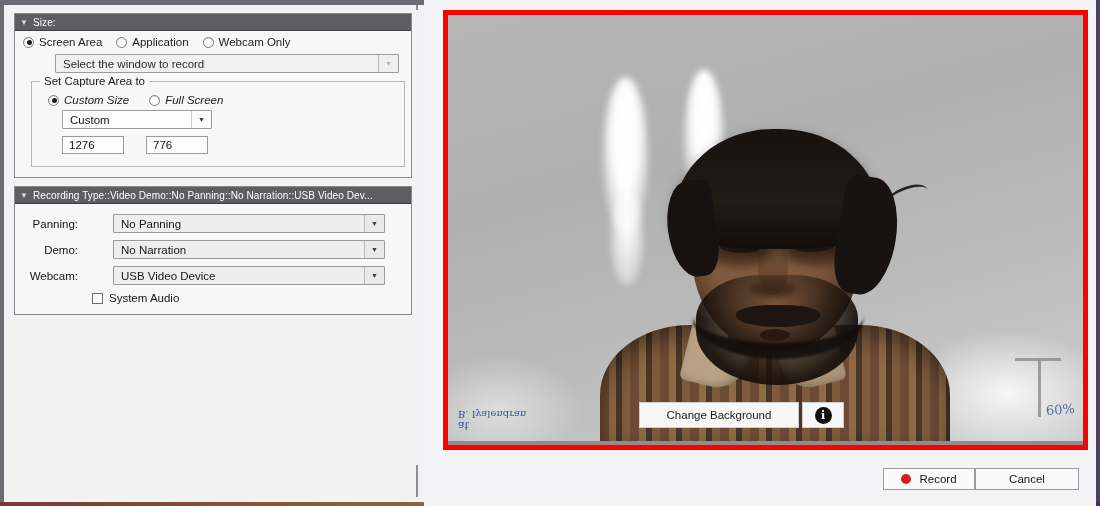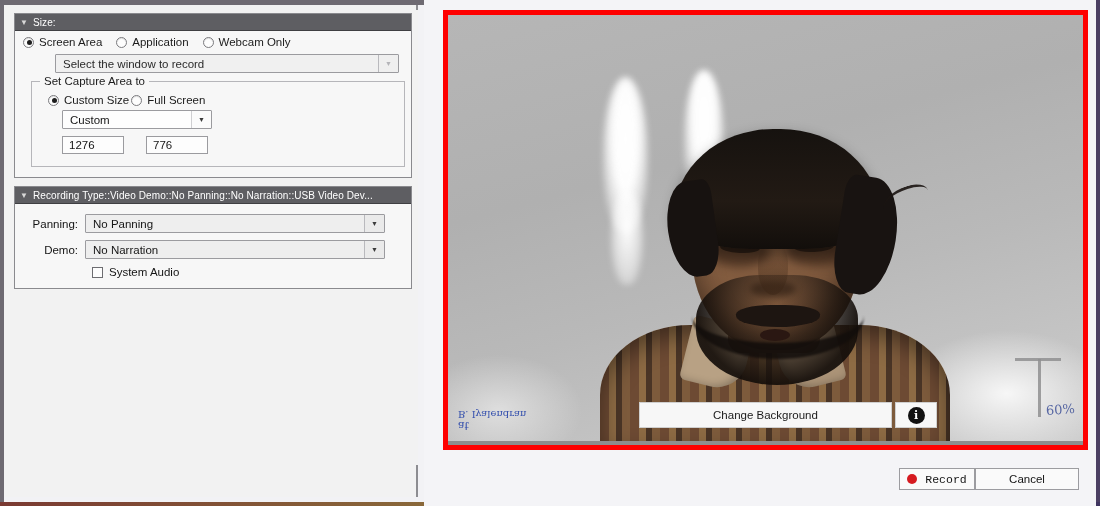--- a/index.html
+++ b/index.html
@@ -92,21 +92,21 @@
 
   .numrow{display:flex;gap:22px;margin-top:7px;padding-left:20px;}
   .numbox{
     width:62px;height:18px;background:#fdfdfd;border:1px solid #9b9b9f;
     font-size:11.5px;color:#151515;display:flex;align-items:center;padding-left:6px;
   }
 
   
   .lrow{display:flex;align-items:center;margin-bottom:7px;}
   .lrow .lab{width:62px;text-align:right;font-size:11.5px;color:#141414;padding-right:7px;}
-  .lrow .combo{flex:1;}
+  .lrow .combo{flex:1;margin-left:28px;}
 
   .chkrow{display:flex;align-items:center;gap:6px;padding-left:69px;font-size:11.5px;color:#141414;}
   .chk{width:11px;height:11px;border:1px solid #6d6d71;background:#fdfdfd;display:inline-block;}
 
   
   #settings-bar{
     position:absolute;left:4px;bottom:5px;width:410px;height:32px;
     background:#f2f2f2;border-top:1px solid #d6d6d9;
   }
   .btn{
@@ -221,40 +221,40 @@
   .beard{
     position:absolute;left:96px;bottom:60px;width:162px;height:110px;
     background:radial-gradient(ellipse at 50% 28%,rgba(22,16,12,.0) 0%,rgba(22,16,12,.55) 42%,rgba(20,14,10,.92) 70%);
     border-radius:40% 40% 50% 50%;
   }
   .beard-jaw{position:absolute;left:92px;bottom:86px;width:172px;height:86px;
       border-bottom:16px solid rgba(18,13,10,.85);border-radius:0 0 50% 50%;filter:blur(1px);}
 
   
   #overlay-bar{
-    position:absolute;left:191px;bottom:17px;width:298px;height:26px;display:flex;
+    position:absolute;left:191px;bottom:17px;width:205px;height:26px;display:flex;
   }
   #change-bg-btn{
     flex:1;background:#f7f7f7;border:1px solid #cfcfcf;
     display:flex;align-items:center;justify-content:center;
     font-size:11.5px;color:#1b1b1b;cursor:default;
   }
   #info-btn{
     width:42px;margin-left:3px;background:#f7f7f7;border:1px solid #cfcfcf;
     display:flex;align-items:center;justify-content:center;cursor:default;
   }
   .info-glyph{
     width:17px;height:17px;border-radius:50%;background:#111;color:#fff;
     font-size:11px;font-weight:bold;font-family:"DejaVu Serif",serif;
     display:flex;align-items:center;justify-content:center;line-height:1;
   }
 
   
   #right-bottom{position:absolute;left:0;bottom:0;width:672px;height:52px;background:#f4f4f7;}
-  #record-btn{position:absolute;right:121px;bottom:16px;width:76px;height:22px;gap:8px;font-family:Liberation Mono, monospace;}
+  #record-btn{position:absolute;right:121px;bottom:16px;width:92px;height:22px;gap:8px;}
   #cancel-btn{position:absolute;right:17px;bottom:16px;width:104px;height:22px;}
   .rec-dot{width:10px;height:10px;border-radius:50%;background:#d61b20;display:inline-block;}
 </style>
 </head>
 <body>
 
 <div id="app">
 
   <div class="win-border-top-left"></div>
   <div class="win-border-left"></div>
@@ -291,21 +291,21 @@
           <div style="margin:0 12px 0 40px;">
             <div class="combo disabled">
               <span>Select the window to record</span>
               <span class="arrow">▼</span>
             </div>
           </div>
 
           <div class="groupbox">
             <span class="gb-title">Set Capture Area to</span>
 
-            <div class="radio-row" style="padding:0 0 4px 6px;gap:2px;">
+            <div class="radio-row" style="padding:0 0 4px 6px;gap:20px;font-style:italic;">
               <span class="radio">
                 <span class="rdot on"></span>
                 <span>Custom Size</span>
               </span>
               <span class="radio">
                 <span class="rdot"></span>
                 <span>Full Screen</span>
               </span>
             </div>
 
@@ -341,20 +341,27 @@
           </div>
 
           <div class="lrow">
             <span class="lab">Demo:</span>
             <span class="combo">
               <span>No Narration</span>
               <span class="arrow">▼</span>
             </span>
           </div>
 
+          <div class="lrow">
+            <span class="lab">Webcam:</span>
+            <span class="combo">
+              <span>USB Video Device</span>
+              <span class="arrow">▼</span>
+            </span>
+          </div>
 
           <div class="chkrow">
             <span class="chk"></span>
             <span>System Audio</span>
           </div>
 
         </div>
       </div>
 
     </div>

